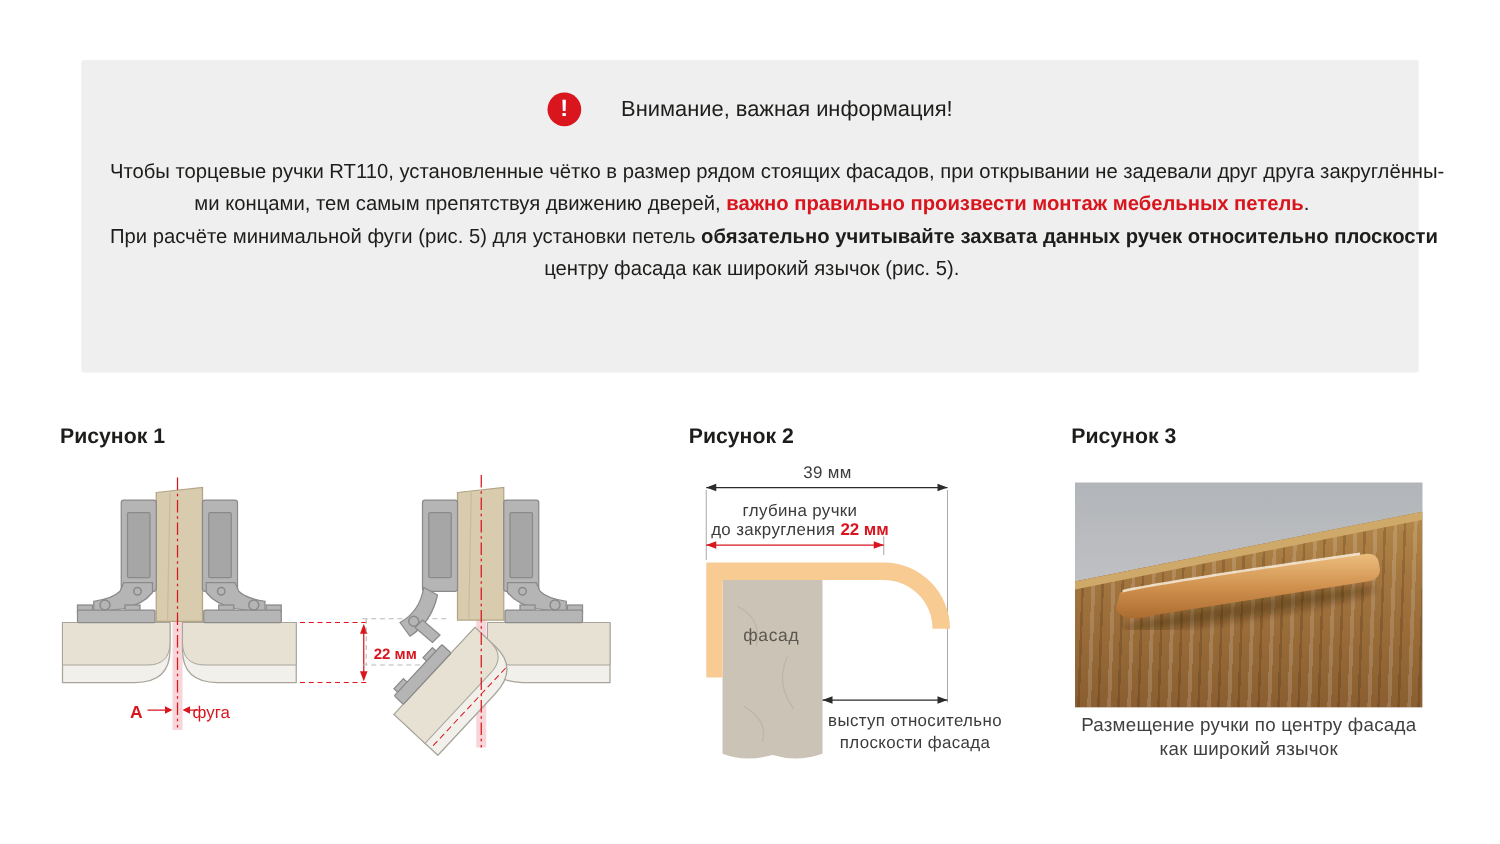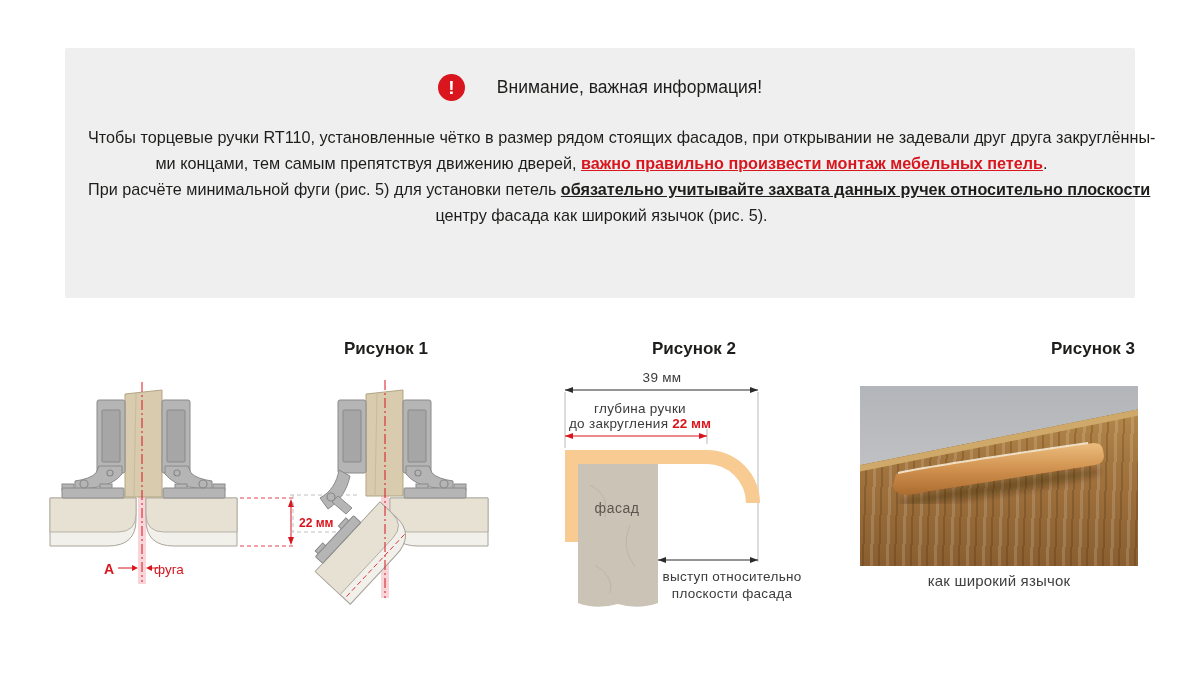--- a/index.html
+++ b/index.html
@@ -26,27 +26,27 @@
     font-weight:bold;font-size:19px;line-height:1;
     flex:0 0 auto;
   }
   .notice-title{font-size:17.5px;font-weight:normal;}
   .notice-body{
     margin:23px 20px 0 23px;
     font-size:16.2px;line-height:26px;
   }
   .tline{white-space:nowrap;text-align:center;}
   .red{color:#d9151e;}
-  .b{font-weight:bold;text-decoration:underline;}
+  .b{font-weight:bold;}
   
   .fig-title{
-    font-size:17px;font-weight:bold;text-align:right;color:#1d1d1b;
+    font-size:17px;font-weight:bold;text-align:left;color:#1d1d1b;
   }
   .fig1-title{left:48px;top:339px;width:380px;}
-  .fig2-title{left:536px;top:339px;width:200px;}
+  .fig2-title{left:551px;top:339px;width:200px;}
   .fig3-title{left:857px;top:339px;width:278px;}
   
   svg text{font-family:"Liberation Sans", sans-serif;}
   .lbl{fill:#3b3b3b;letter-spacing:.3px;}
   .lblred{fill:#d9151e;}
   
   .photo{
     left:860px;top:386px;width:278px;height:180px;overflow:hidden;
     background:linear-gradient(180deg,#b2b5b9 0%,#c2c3c5 55%,#cbcbcb 100%);
   }
@@ -251,14 +251,15 @@
       <filter id="soft" x="-20%" y="-60%" width="140%" height="240%">
         <feGaussianBlur stdDeviation="3"></feGaussianBlur>
       </filter>
     </defs>
     <ellipse cx="112" cy="55" rx="102" ry="7" fill="rgba(45,22,5,0.35)" filter="url(#soft)" transform="rotate(-9 112 55)"></ellipse>
     <path d="M13,62 Q2,58 6,50 L8,42 Q30,36 198,12 L206,11 Q214,11 215,18 L216,24 Q216,31 207,33 L36,60 Q20,64 13,62 Z" fill="url(#copper)"></path>
     <path d="M10,41 Q40,34 200,11" stroke="rgba(255,246,230,0.8)" stroke-width="2" fill="none"></path>
   </svg>
 </div>
 <div class="abs fig3-caption">
+  <div>Размещение ручки по центру фасада</div>
   <div>как широкий язычок</div>
 </div>
 
 </body></html>

